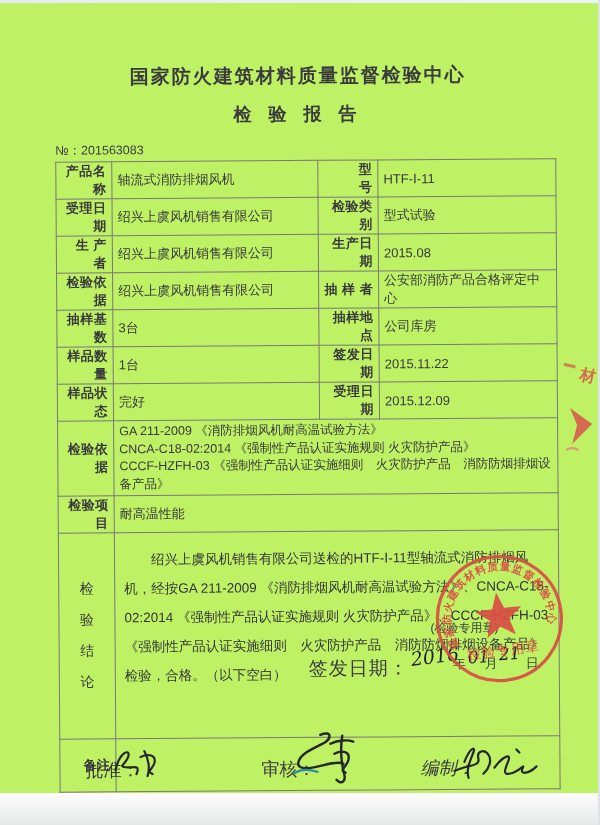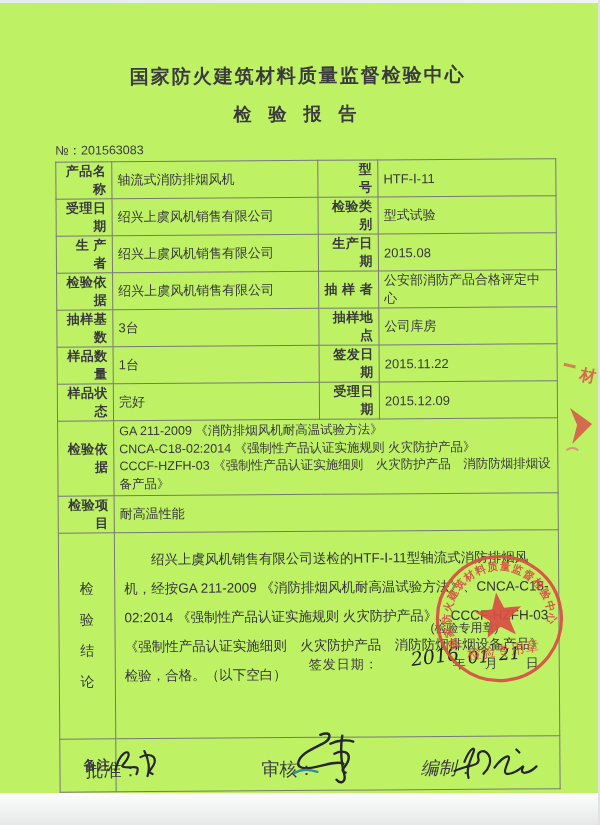--- a/index.html
+++ b/index.html
@@ -31,21 +31,21 @@
   tr.h5{height:28px}tr.h6{height:30px}tr.h7{height:28px}
   tr.h8{height:70px}tr.h9{height:25px}tr.h10{height:206px}tr.h11{height:53px}
   .basis-lines{font-size:12.5px;line-height:17.5px;padding:2px 0;}
   td.concl{vertical-align:top;}
   .concl-par{margin:12px 4px 0 4px;text-indent:2em;font-size:13.5px;line-height:29px;color:#34343a;}
   .vlabel{display:flex;flex-direction:column;align-items:center;justify-content:center;
     gap:13px;font-size:14px;}
 
   .abs{position:absolute;}
   .seal-note{left:429px;top:621px;font-size:12px;color:#3a3a40;}
-  .issue-label{left:307px;top:656px;font-size:13px;letter-spacing:1px;color:#3a3a40;}
+  .issue-label{left:307px;top:656px;font-size:19px;letter-spacing:1px;color:#3a3a40;}
   .unit{font-size:13px;color:#3a3a40;}
   .hand{font-family:"DejaVu Serif",serif;font-style:italic;color:#20202a;}
   .hw-year{left:409px;top:646px;font-size:19px;transform:rotate(-7deg);}
   .hw-month{left:466px;top:648px;font-size:17px;transform:rotate(-4deg);}
   .hw-day{left:497px;top:645px;font-size:17px;transform:rotate(-4deg);}
   .u-year{left:451px;top:656px;} .u-month{left:483px;top:656px;} .u-day{left:524px;top:656px;}
 
   .seal{left:432px;top:554px;width:132px;height:132px;opacity:0.93;
     transform:rotate(-7deg);z-index:6;}
   .side-stamp{right:0;top:360px;width:40px;height:120px;z-index:5;}

